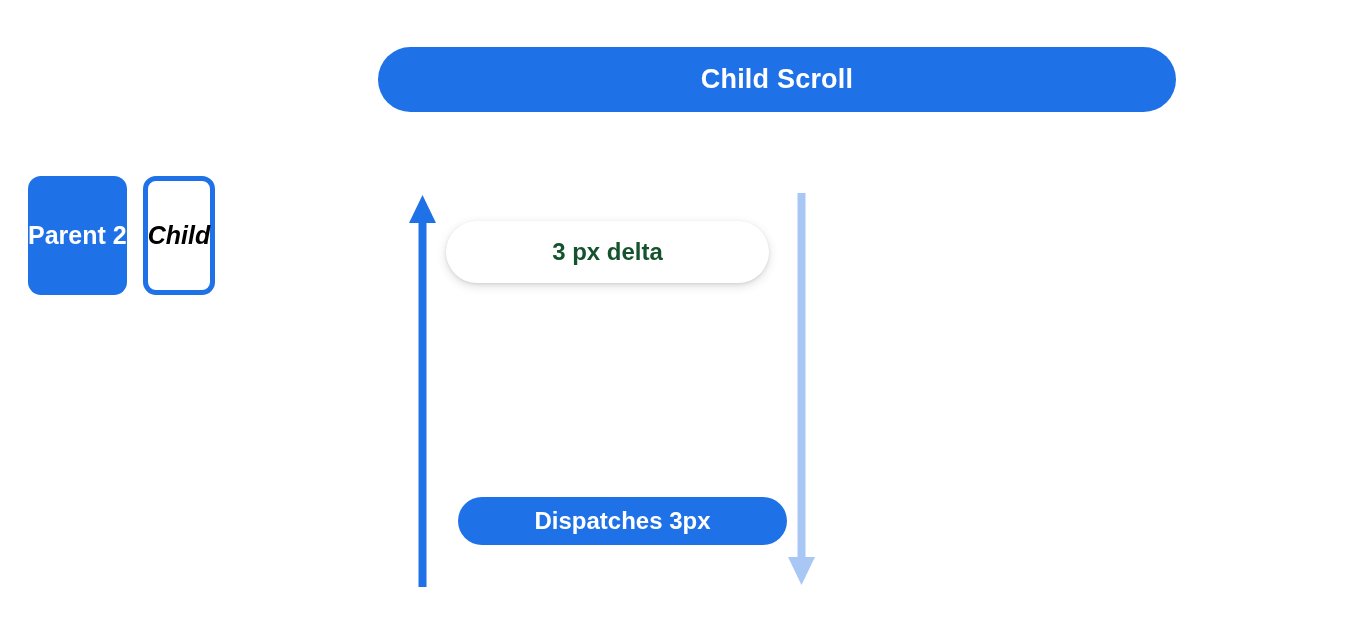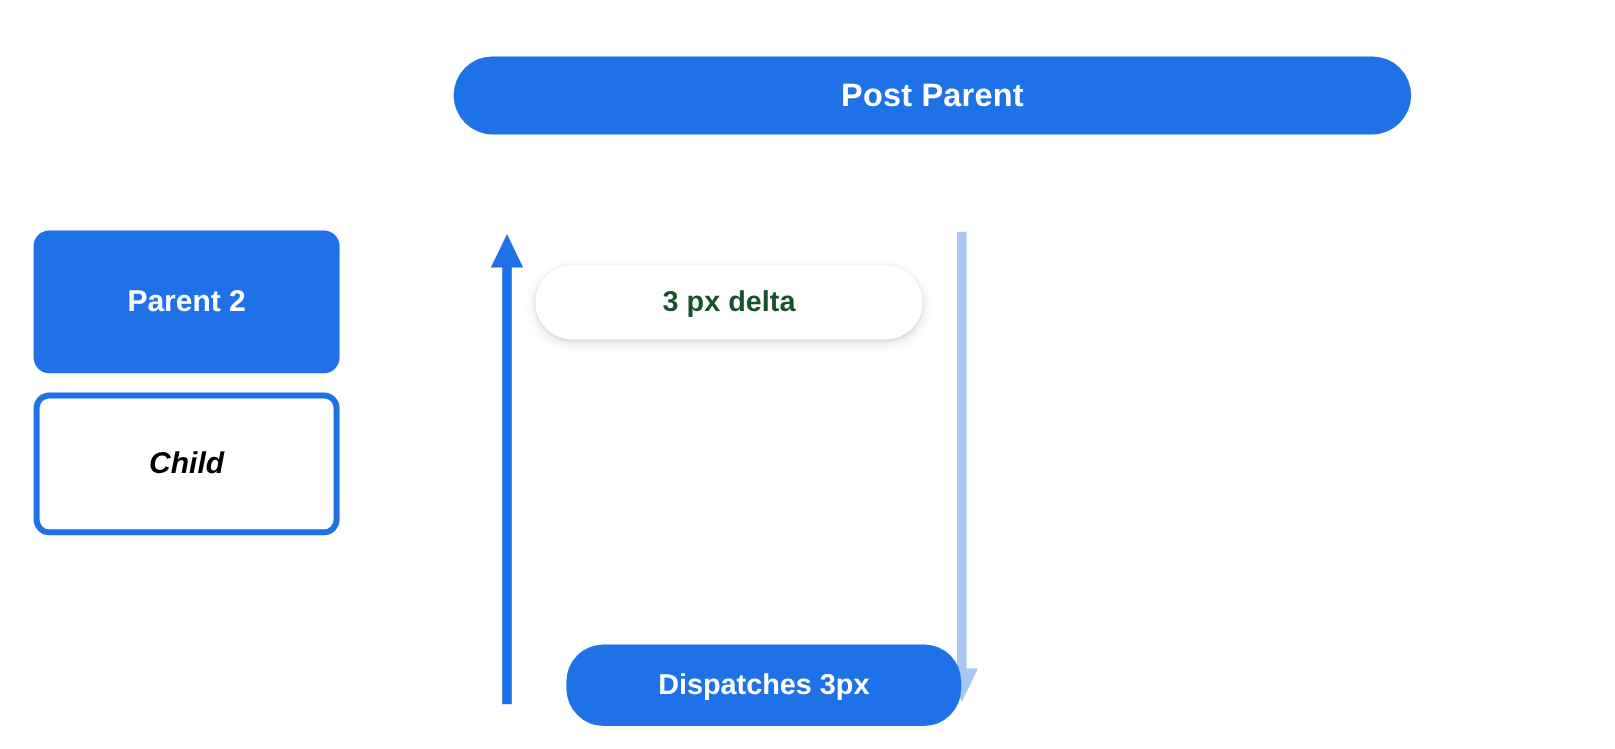--- a/index.html
+++ b/index.html
@@ -39,24 +39,24 @@
     font-size: 27px;
     font-weight: bold;
     letter-spacing: 0.2px;
     line-height: 1;
   }
 
   
   .box-stack {
     position: absolute;
     left: 28px;
-    top: 192px;
+    top: 176px;
     width: 255px;
     display: flex;
-    flex-direction: column;
+    flex-direction: row;
     gap: 16px;
   }
   .stack-box {
     height: 119px;
     border-radius: 13px;
     display: flex;
     align-items: center;
     justify-content: center;
     box-sizing: border-box;
   }
@@ -117,39 +117,38 @@
     height: 62px;
     border-radius: 31px;
     background: #ffffff;
     box-shadow: 0 3px 10px rgba(60, 64, 67, 0.18),
                 0 1px 3px rgba(60, 64, 67, 0.12);
   }
   .chip-delta .chip-label {
     color: #14532d;
   }
   .chip-dispatch {
-    left: 472px;
+    left: 458px;
     top: 497px;
     width: 329px;
-    height: 68px;
+    height: 48px;
     border-radius: 31px;
     background: #1f71e8;
-    margin-top: 40px;
   }
   .chip-dispatch .chip-label {
     color: #ffffff;
   }
 </style>
 </head>
 <body>
 
 <div class="stage">
 
   <div class="header-pill">
-    <span class="label">Post Parent</span>
+    <span class="label">Child Scroll</span>
   </div>
 
   <div class="box-stack">
 
     <div class="stack-box filled">
       <span class="box-label">Parent 2</span>
     </div>
 
 
     <div class="stack-box outlined">

